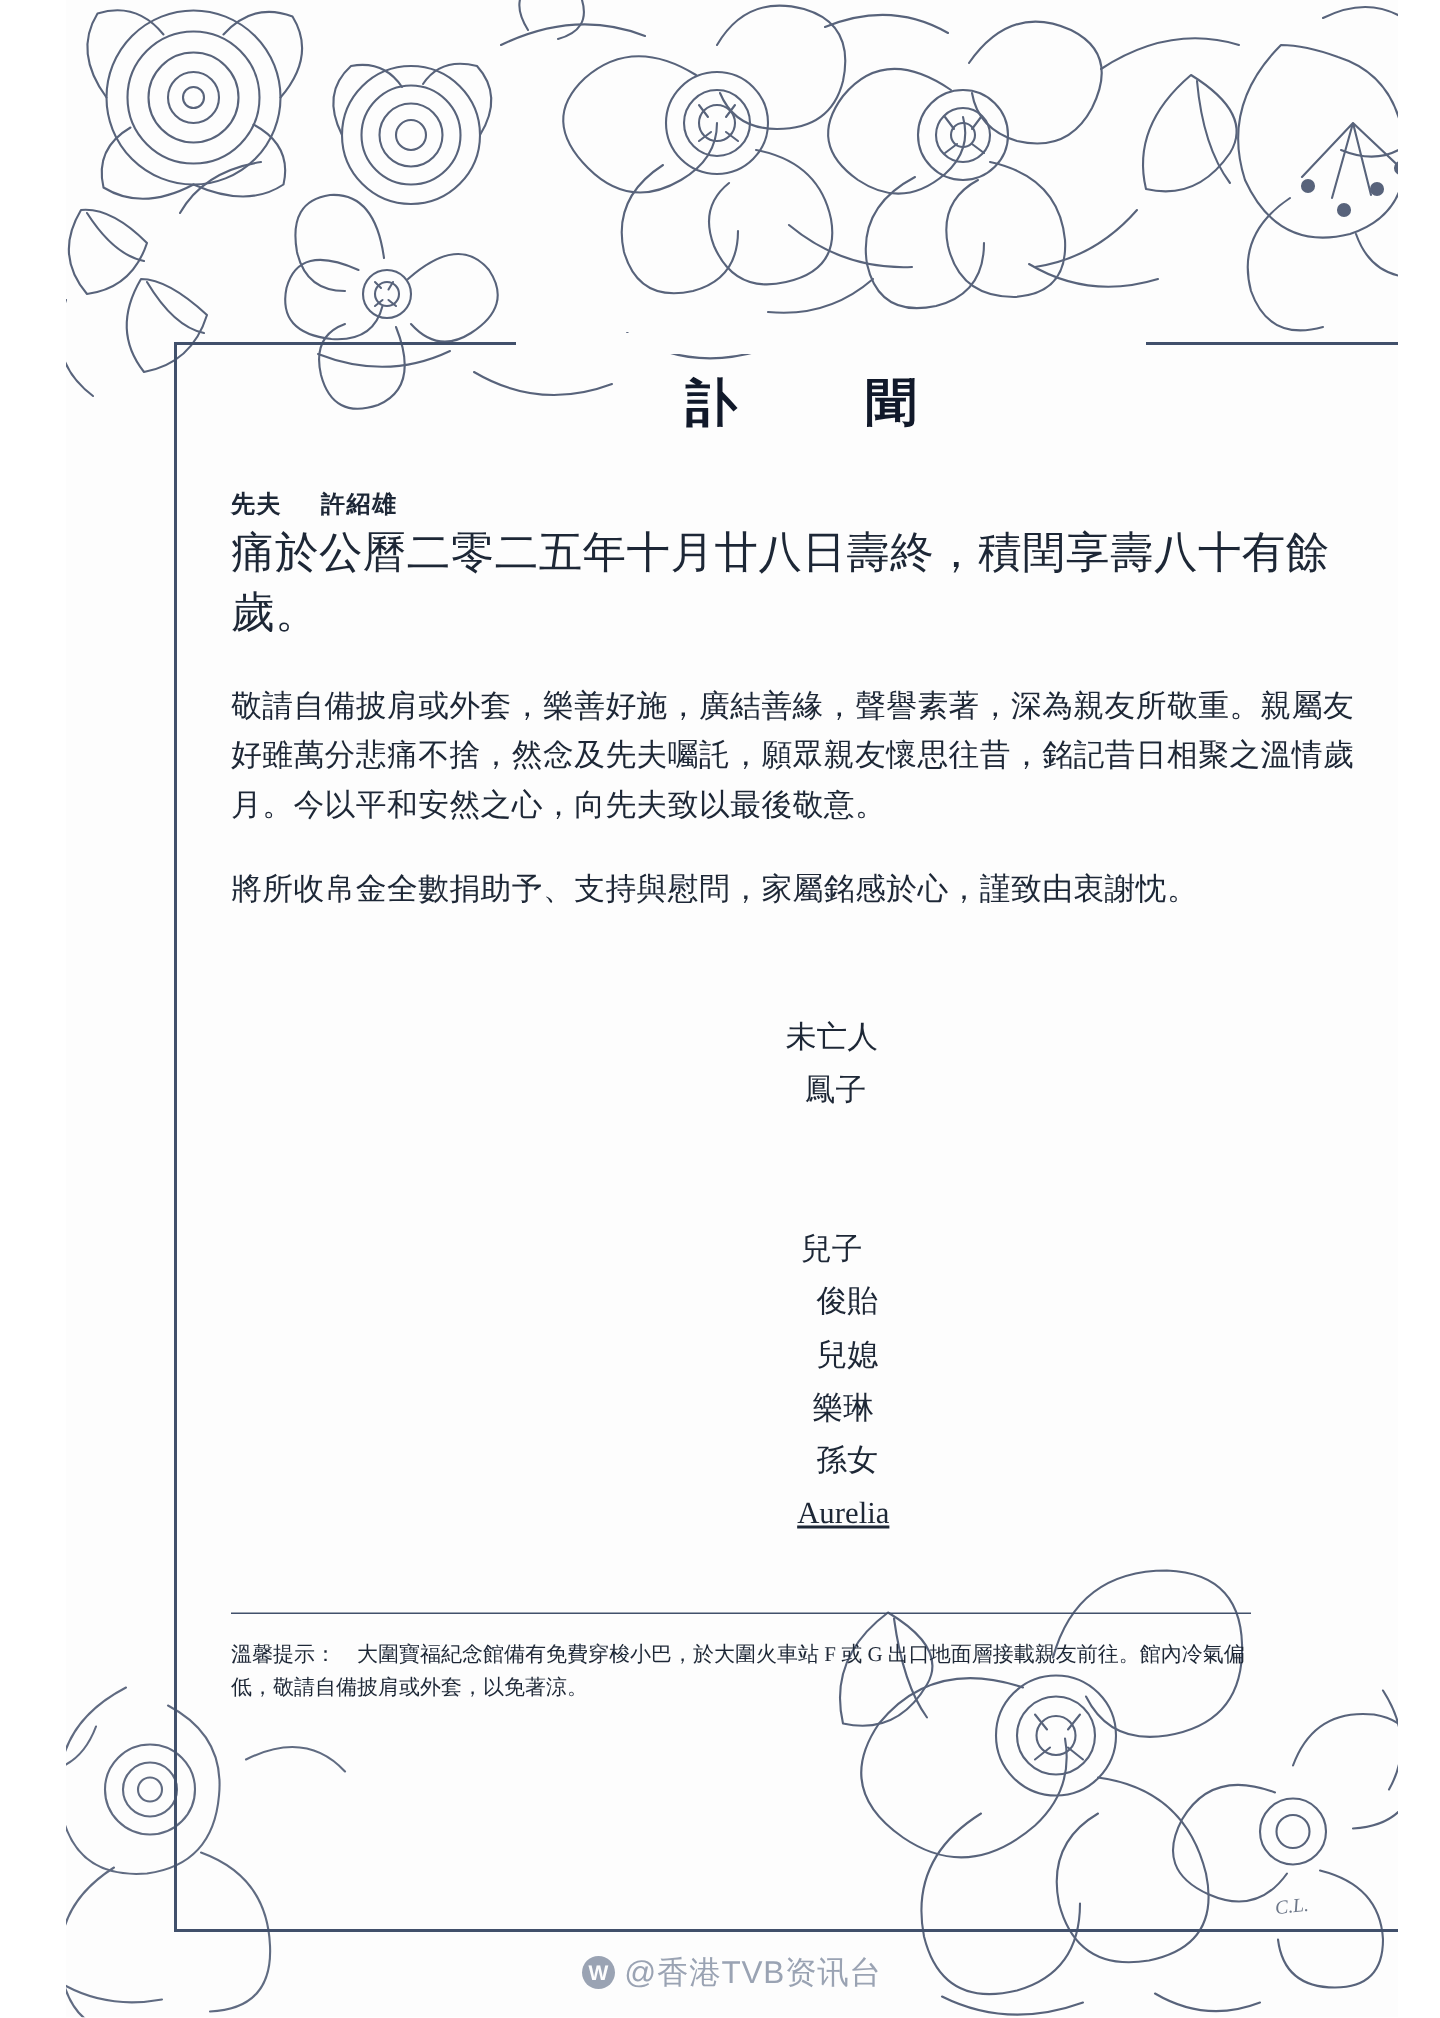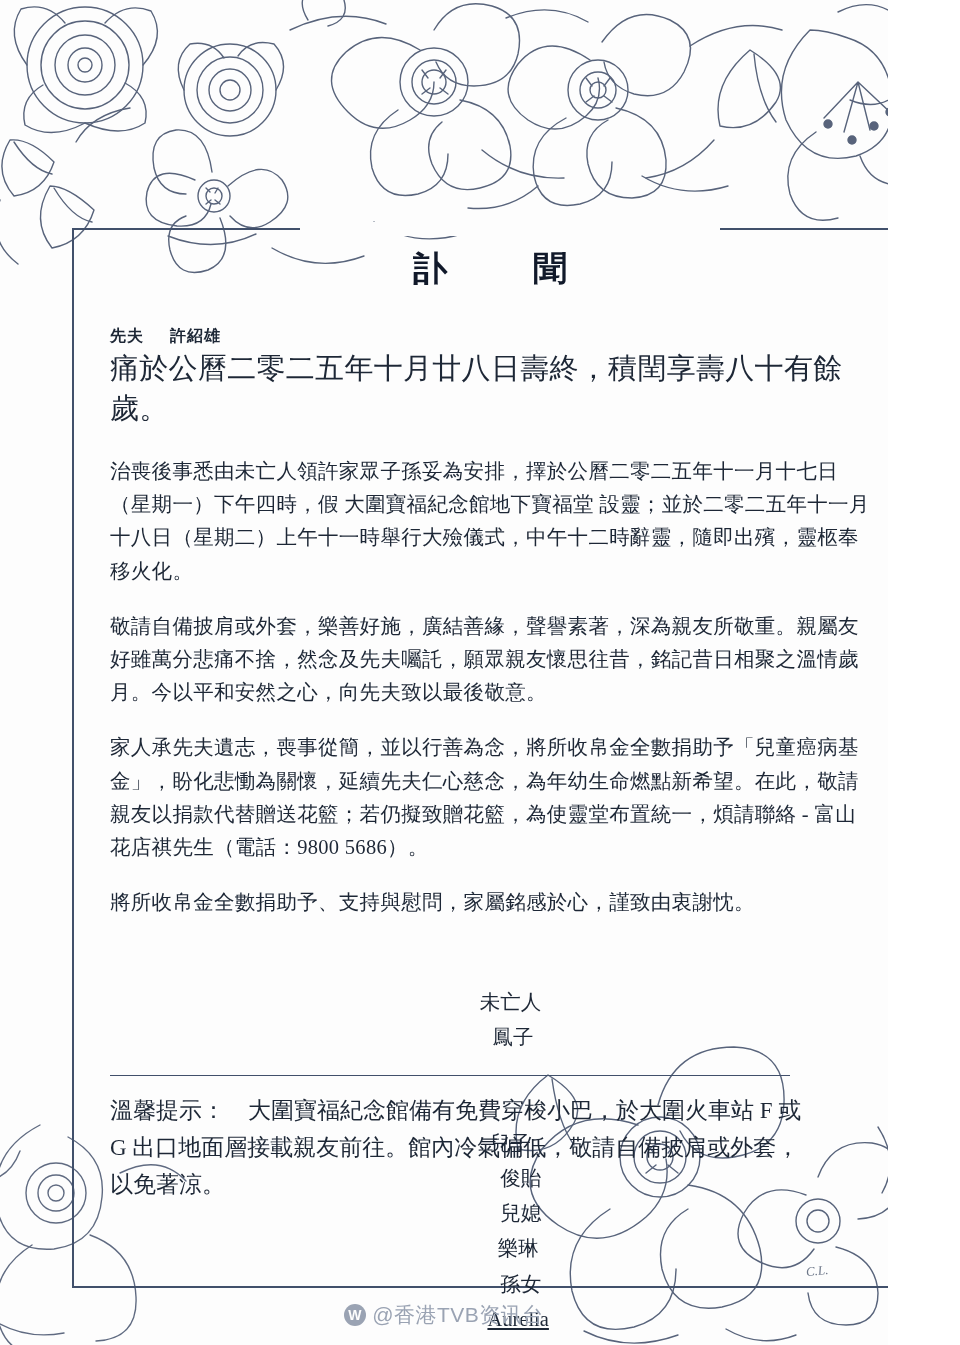--- a/index.html
+++ b/index.html
@@ -9,20 +9,21 @@
   }
   body {
     font-family: "Liberation Serif", "DejaVu Serif", serif;
   }
   #page {
     position: relative;
     width: 888px;
     height: 1345px;
     overflow: hidden;
     background: #fdfdfd;
+    margin-left: 44px;
   }
 
   
   .floral {
     position: absolute;
     pointer-events: none;
   }
   .floral svg { display: block; }
 
   #floral-top {
@@ -122,21 +123,21 @@
     width: 680px;
     height: 1px;
     background: #41506b;
   }
 
   #footnote {
     position: absolute;
     left: 110px;
     top: 1093px;
     width: 700px;
-    font-size: 23px;
+    font-size: 14px;
     line-height: 1.6;
     color: #1d2736;
   }
 
   
   #watermark {
     position: absolute;
     left: 0;
     right: 0;
     bottom: 16px;
@@ -315,23 +316,21 @@
 
   <div id="content">
 
     <div id="notice-title">訃　聞</div>
 
     <div class="lead-name">
       <span>先夫</span><span class="gap"></span><span>許紹雄</span>
     </div>
     <div class="lead-sub">痛於公曆二零二五年十月廿八日壽終，積閏享壽八十有餘歲。</div>
 
-    <p class="block">治喪後事悉由未亡人領許家眾子孫妥為安排，擇於公曆二零二五年十一月十七日（星期一）下午四時，假 大圍寶福紀念館地下寶福堂 設靈；並於二零二五年十一月十八日（星期二）上午十一時舉行大殮儀式，中午十二時辭靈，隨即出殯，靈柩奉移火化。</p>
     <p class="block">敬請自備披肩或外套，樂善好施，廣結善緣，聲譽素著，深為親友所敬重。親屬友好雖萬分悲痛不捨，然念及先夫囑託，願眾親友懷思往昔，銘記昔日相聚之溫情歲月。今以平和安然之心，向先夫致以最後敬意。</p>
-    <p class="block">家人承先夫遺志，喪事從簡，並以行善為念，將所收帛金全數捐助予「兒童癌病基金」，盼化悲慟為關懷，延續先夫仁心慈念，為年幼生命燃點新希望。在此，敬請親友以捐款代替贈送花籃；若仍擬致贈花籃，為使靈堂布置統一，煩請聯絡 - 富山花店祺先生（電話：9800 5686）。</p>
     <p class="block">將所收帛金全數捐助予、支持與慰問，家屬銘感於心，謹致由衷謝忱。</p>
 
     <div class="family">
       <div class="row">
         <span>未亡人</span>
         <span>&nbsp;</span><span>鳳子</span>
       </div>
       <div class="row">
         <span>兒子</span>
         <span>&nbsp;&nbsp;&nbsp;&nbsp;</span><span>俊貽</span>

